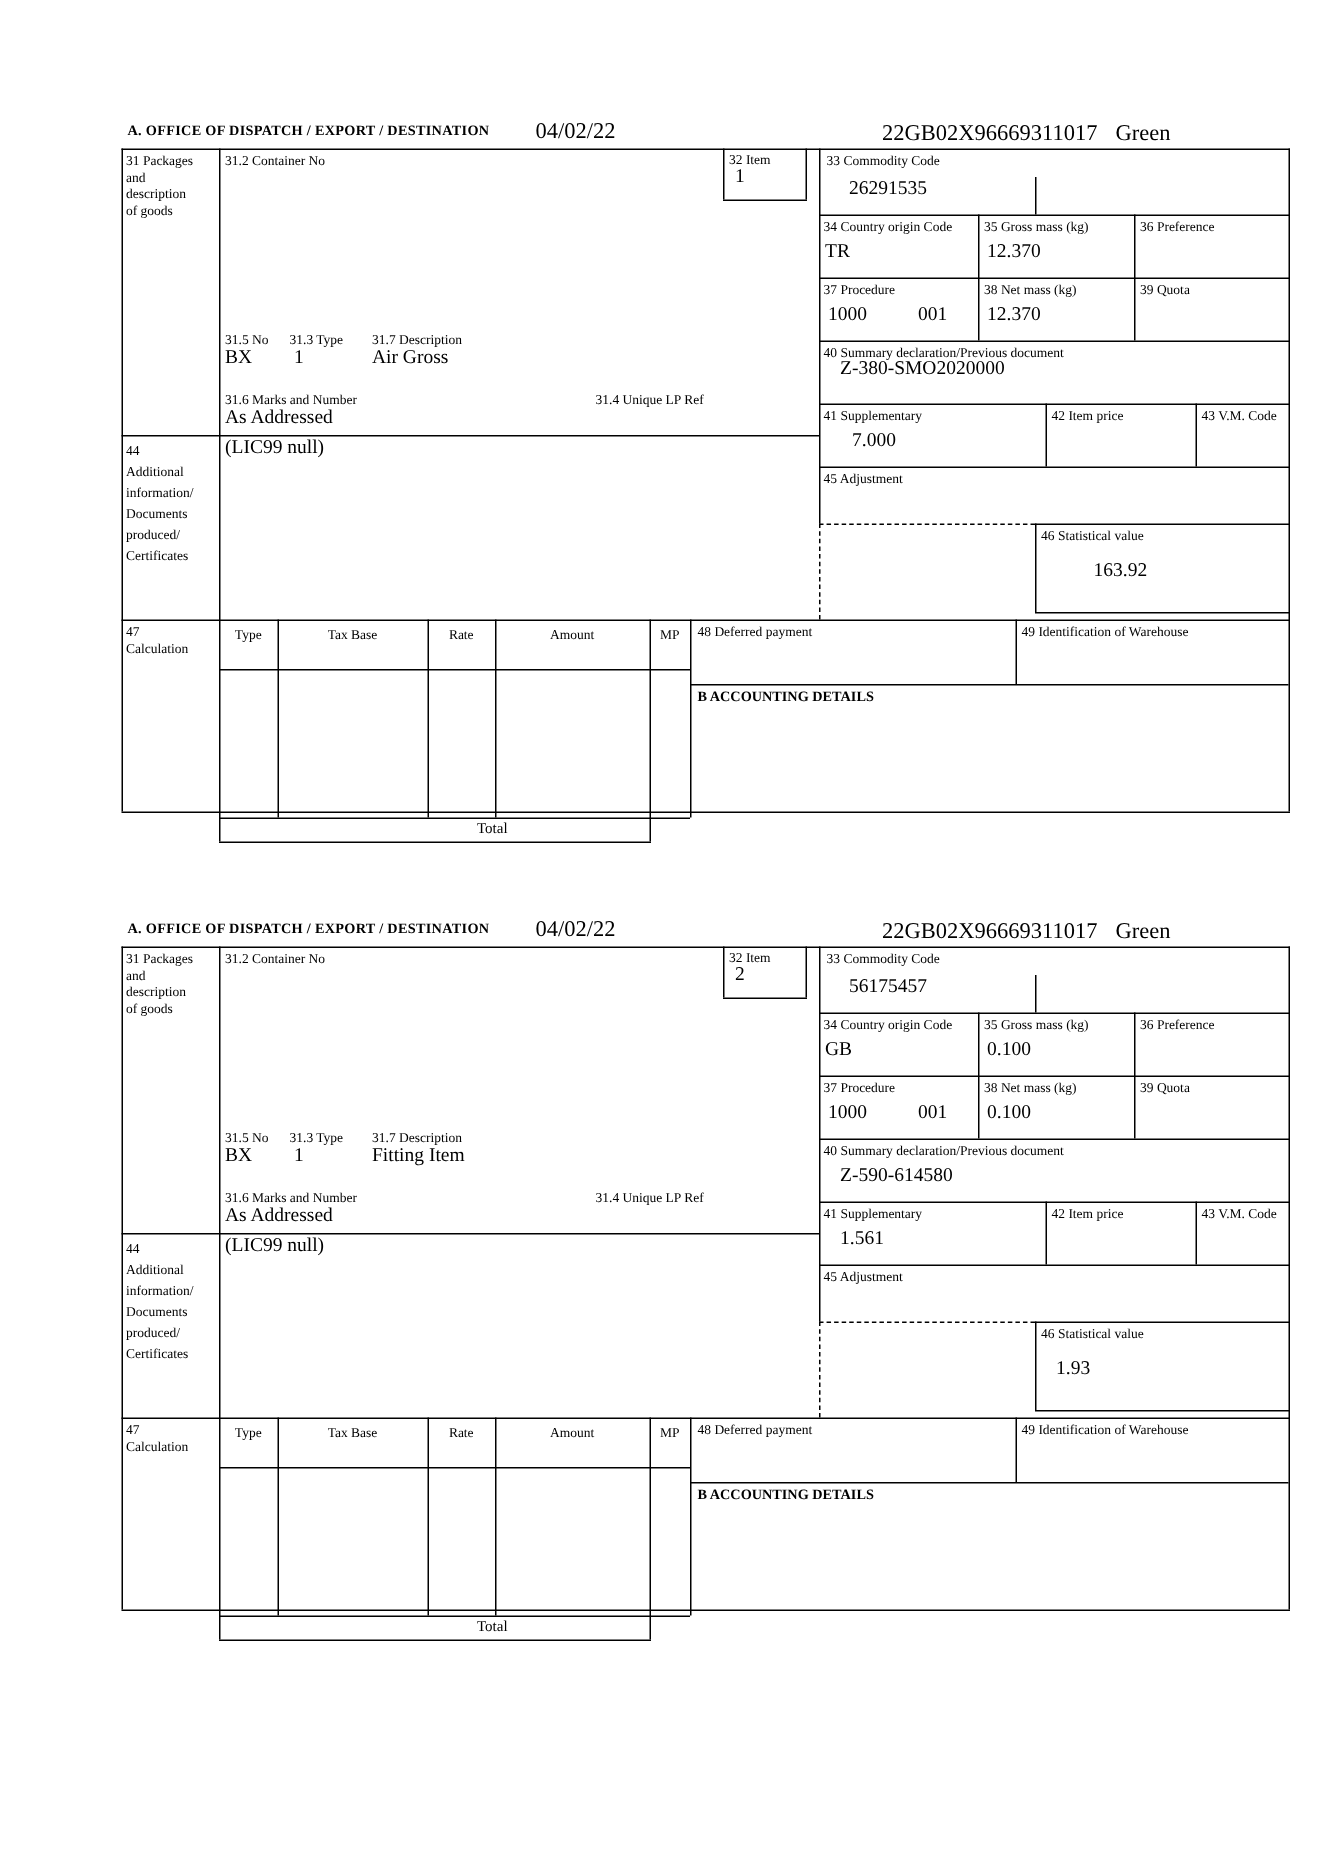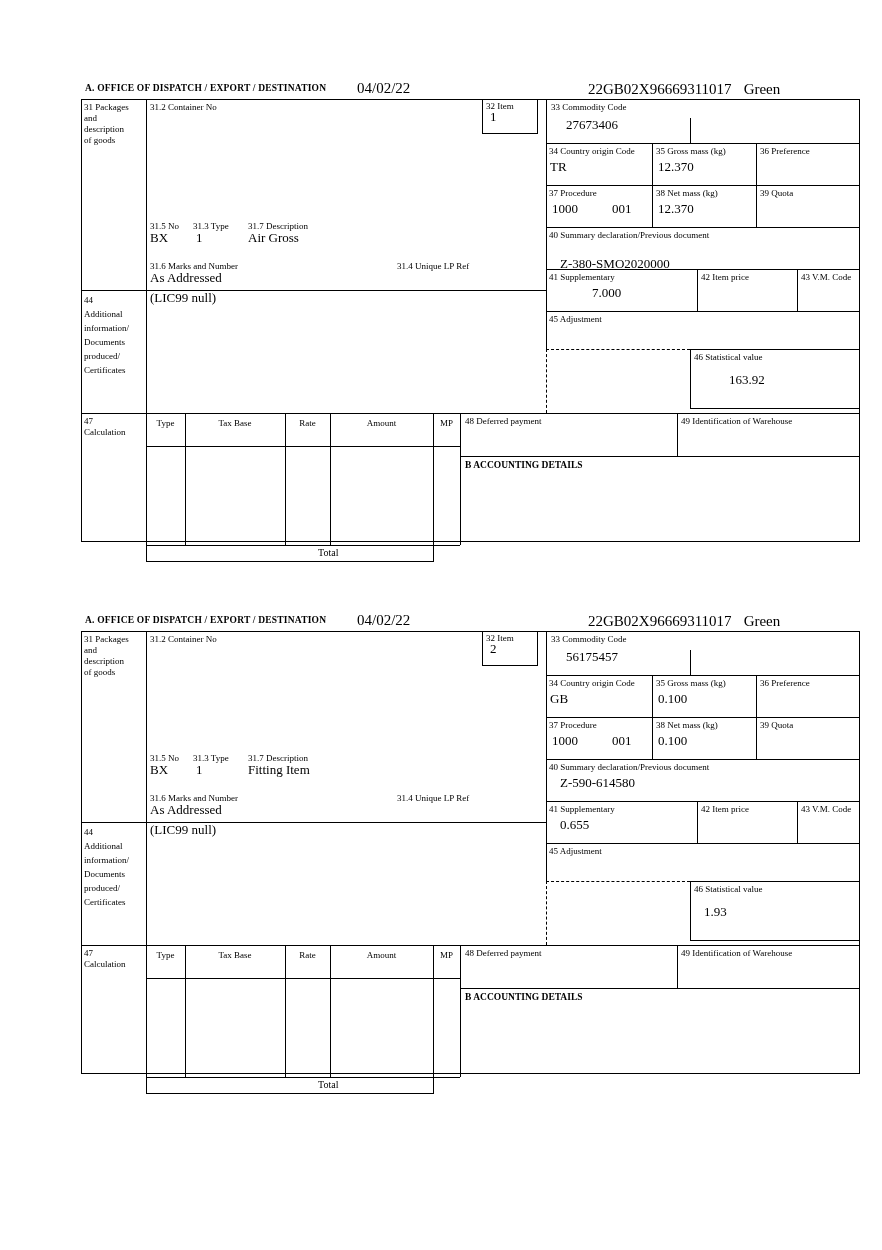--- a/index.html
+++ b/index.html
@@ -109,32 +109,32 @@
     <div class="b-head" style="left:465px;top:380px;">B ACCOUNTING DETAILS</div>
 
     <div class="th" style="left:146px;top:338px;width:39px;">Type</div>
     <div class="th" style="left:185px;top:338px;width:100px;">Tax Base</div>
     <div class="th" style="left:285px;top:338px;width:45px;">Rate</div>
     <div class="th" style="left:330px;top:338px;width:103px;">Amount</div>
     <div class="th" style="left:433px;top:338px;width:27px;">MP</div>
     <div class="lbl" style="left:318px;top:467px;font-size:10px;">Total</div>
 
     <div class="val" style="left:490px;top:30px;">1</div>
-    <div class="val" style="left:566px;top:38px;">27673406</div>
+    <div class="val" style="left:566px;top:38px;">26291535</div>
     <div class="val" style="left:550px;top:80px;">TR</div>
     <div class="val" style="left:658px;top:80px;">12.370</div>
     <div class="val" style="left:552px;top:122px;">1000</div>
     <div class="val" style="left:612px;top:122px;">001</div>
     <div class="val" style="left:658px;top:122px;">12.370</div>
-    <div class="val" style="left:560px;top:177px;text-align:center;">Z-380-SMO2020000</div>
+    <div class="val" style="left:560px;top:158px;text-align:center;">Z-380-SMO2020000</div>
     <div class="val" style="left:150px;top:151px;">BX</div>
     <div class="val" style="left:196px;top:151px;">1</div>
     <div class="val" style="left:248px;top:151px;">Air Gross</div>
     <div class="val" style="left:150px;top:191px;">As Addressed</div>
-    <div class="val" style="left:592px;top:206px;">7.000</div>
+    <div class="val" style="left:568px;top:206px;">7.000</div>
     <div class="val" style="left:150px;top:211px;">(LIC99 null)</div>
     <div class="val" style="left:704px;top:293px;margin-left:25px;">163.92</div>
 
   </div>
 
   <div class="item-block">
 
     <div class="hdr-a" style="left:85px;top:3px;">A.  OFFICE OF DISPATCH / EXPORT / DESTINATION</div>
     <div class="hdr-val" style="left:357px;top:0px;">04/02/22</div>
     <div class="hdr-val" style="left:588px;top:1px;">
@@ -227,19 +227,19 @@
     <div class="val" style="left:550px;top:80px;">GB</div>
     <div class="val" style="left:658px;top:80px;">0.100</div>
     <div class="val" style="left:552px;top:122px;">1000</div>
     <div class="val" style="left:612px;top:122px;">001</div>
     <div class="val" style="left:658px;top:122px;">0.100</div>
     <div class="val" style="left:560px;top:164px;">Z-590-614580</div>
     <div class="val" style="left:150px;top:151px;">BX</div>
     <div class="val" style="left:196px;top:151px;">1</div>
     <div class="val" style="left:248px;top:151px;">Fitting Item</div>
     <div class="val" style="left:150px;top:191px;">As Addressed</div>
-    <div class="val" style="left:560px;top:206px;">0.655</div>
+    <div class="val" style="left:560px;top:206px;">1.561</div>
     <div class="val" style="left:150px;top:211px;">(LIC99 null)</div>
     <div class="val" style="left:704px;top:293px;">1.93</div>
 
   </div>
 </div>
 </div>
 
 </body></html>

